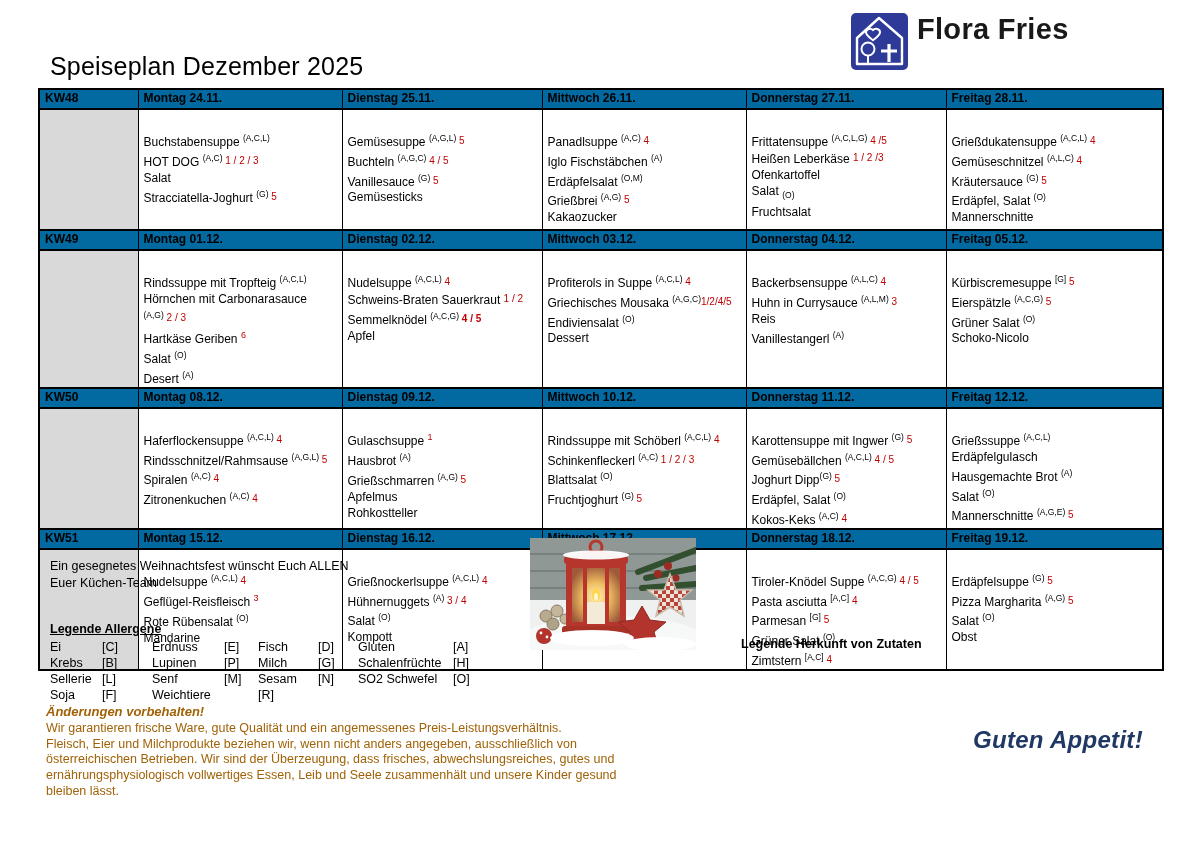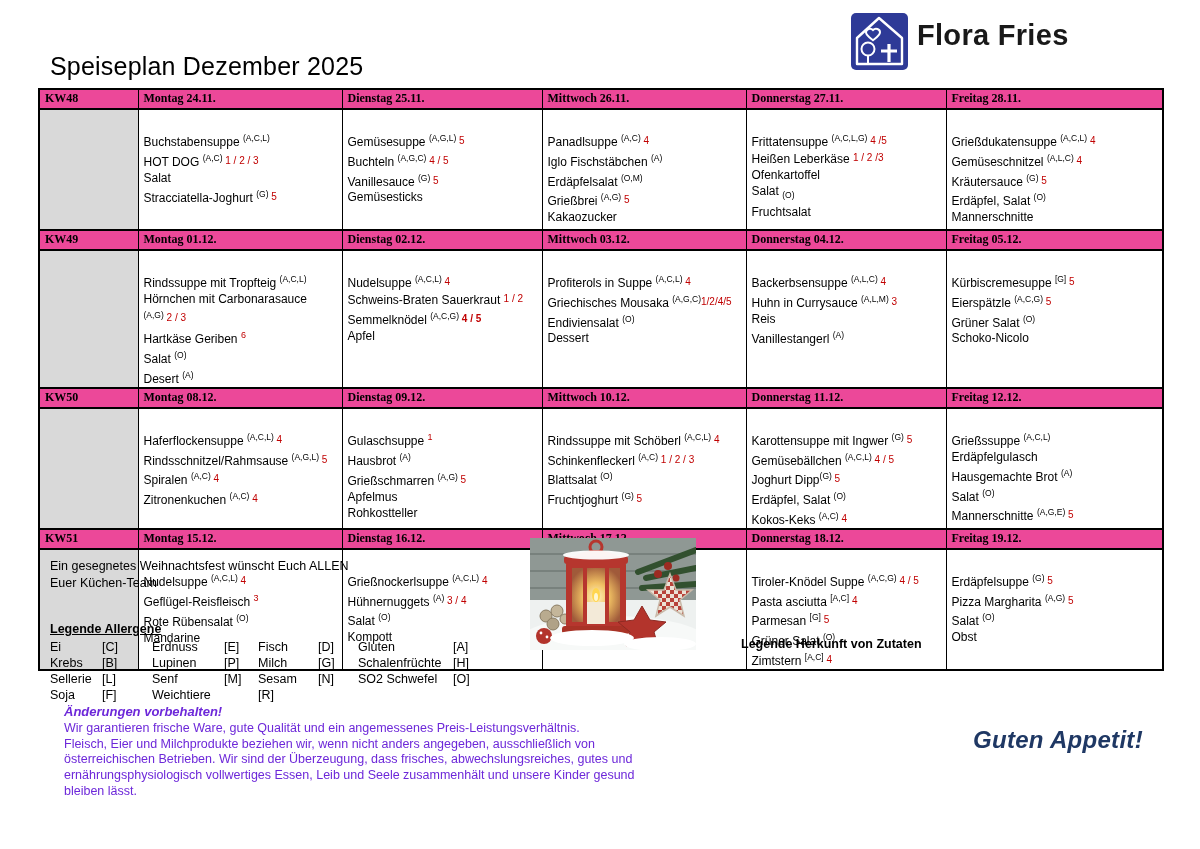--- a/index.html
+++ b/index.html
@@ -6,44 +6,44 @@
   body{
     width:1200px;height:849px;position:relative;background:#ffffff;
     font-family:"Liberation Sans","DejaVu Sans",sans-serif;color:#000;
     overflow:hidden;
   }
   
   #page-title{position:absolute;left:50px;top:52px;font-size:25px;letter-spacing:0.2px;}
   #logo-box{position:absolute;left:851px;top:13px;width:57px;height:57px;background:#2e3a97;border-radius:5px;}
   #logo-text{position:absolute;left:917px;top:13px;line-height:1;}
   #logo-text .lt1{font-size:29px;color:#2f2f2f;letter-spacing:0.5px;}
-  #logo-text .lt2{font-size:29px;font-weight:bold;color:#191919;margin-top:8px;letter-spacing:0.3px;}
+  #logo-text .lt2{font-size:29px;font-weight:bold;color:#191919;margin-top:2px;letter-spacing:0.3px;}
   
   #menu-table{position:absolute;left:38px;top:88px;border-collapse:collapse;table-layout:fixed;border:2px solid #000;}
   #menu-table td{border:1px solid #000;font-size:12px;vertical-align:top;padding:1px 4px 0 5px;overflow:hidden;}
-  #menu-table tr.hdr td{font-weight:bold;border-top:2.4px solid #000;border-bottom:2px solid #000;height:17px;background:#ec4899;font-family:Liberation Serif, serif;}
+  #menu-table tr.hdr td{font-weight:bold;border-top:2.4px solid #000;border-bottom:2px solid #000;height:17px;background:#0369a1;}
   #menu-table td.kw{background:#d9d9d9;}
   #menu-table tr.body td{line-height:16.3px;padding-top:20px;}
   .ml{margin:0;}
   .sg-t{}
   .sg-s{font-size:8.5px;vertical-align:4.5px;}
   .sg-b{font-size:8.5px;vertical-align:-3px;}
   .sg-r{color:#c00000;font-size:10px;vertical-align:2px;}
   .sg-rs{color:#c00000;font-size:9px;vertical-align:5px;}
   .sg-rb{color:#c00000;font-size:10px;font-weight:bold;vertical-align:2px;}
   
   #greeting{position:absolute;left:50px;top:558px;font-size:12.5px;line-height:16.5px;}
   #lantern{position:absolute;left:530px;top:538px;width:166px;height:112px;}
   #allergene{position:absolute;left:50px;top:622px;font-size:12.5px;}
   .leg-title{font-weight:bold;text-decoration:underline;font-size:12.5px;margin-bottom:3px;}
   .leg-title2{font-weight:bold;font-size:12.5px;margin-bottom:2px;}
   #al-grid{display:grid;grid-template-columns:52px 50px 72px 34px 60px 40px 95px 40px;line-height:16px;}
   #herkunft{position:absolute;left:741px;top:636px;font-size:12.5px;line-height:16.3px;}
   #herkunft .hl{white-space:pre;}
-  #notice{position:absolute;left:64px;top:704px;color:#6d28d9;font-size:12.5px;line-height:15.8px;}
+  #notice{position:absolute;left:46px;top:704px;color:#a16207;font-size:12.5px;line-height:15.8px;}
   #notice .notice-title{font-weight:bold;font-style:italic;font-size:13px;margin-bottom:1px;}
   #appetit{position:absolute;left:973px;top:726px;font-size:24px;font-weight:bold;font-style:italic;color:#1f3864;letter-spacing:0.3px;}
 </style>
 </head>
 <body>
 
 <div id="page-title">Speiseplan Dezember 2025</div>
 
 <div id="logo-box">
   <svg width="57" height="57" viewBox="0 0 57 57">

